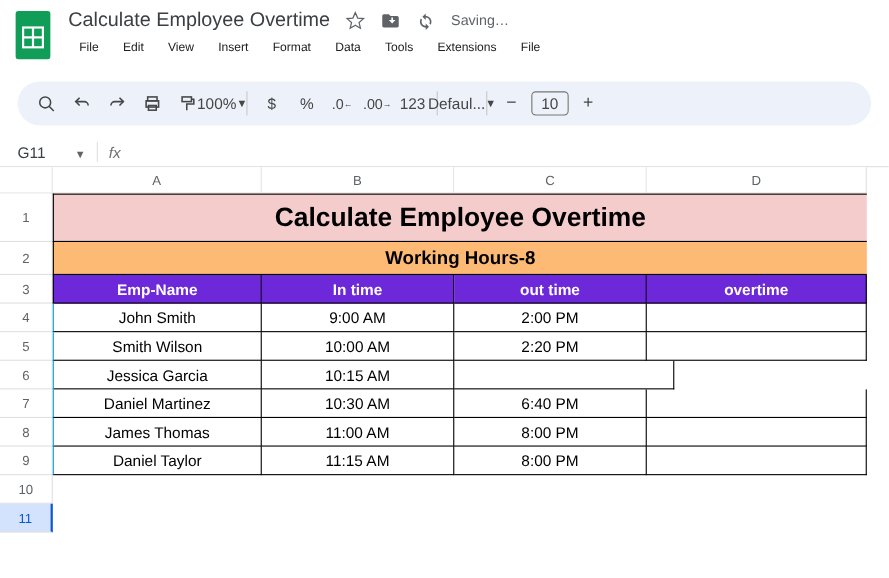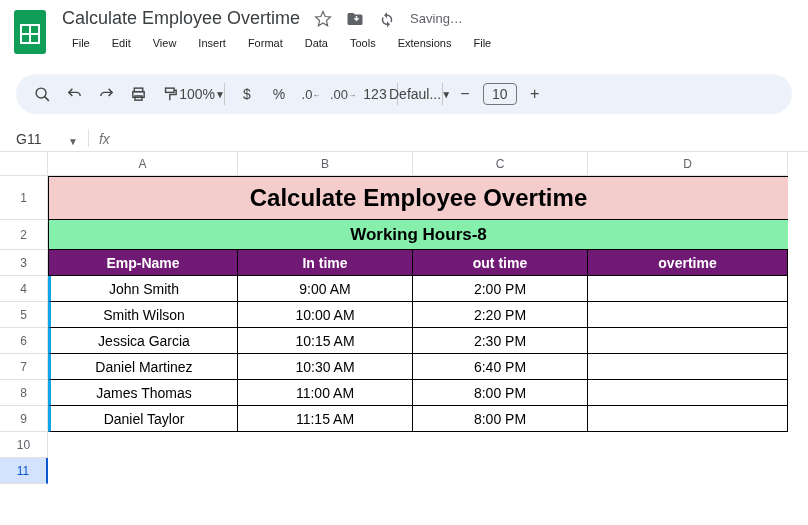--- a/index.html
+++ b/index.html
@@ -33,25 +33,25 @@
 .ch.a{width:190px}.ch.b{width:175px}.ch.c{width:175px}.ch.d{width:200px}
 .rh{height:26px;border-right:1px solid #e0e0e0;border-bottom:1px solid #e0e0e0;display:flex;align-items:center;justify-content:center;font-size:12px;color:#5f6368;width:48px}
 .rh.big{height:44px}.rh.med{height:30px}
 .rh.sel{background:#d3e3fd;color:#0b57d0;border-right:2px solid #0b57d0}
 .cells{flex:1}
 .data-row{display:flex}
 .cell{border-right:1px solid #000;border-bottom:1px solid #000;display:flex;align-items:center;justify-content:center;font-size:14px;color:#000;height:26px}
 .cell.a{width:190px}.cell.b{width:175px}.cell.c{width:175px}.cell.d{width:200px}
 .r1 .cell{height:44px;background:#f4cccc;font-size:24px;font-weight:700;border-right:none}
 .r1 .merge{width:740px;border-top:1px solid #000;border-left:1px solid #000}
-.r2 .cell{height:30px;background:#86efac;font-size:17px;font-weight:700;border-right:none}
+.r2 .cell{height:30px;background:#fdba74;font-size:17px;font-weight:700;border-right:none}
 .r2 .merge{width:740px;border-left:1px solid #000}
-.r3 .cell{background:#701a75;color:#fff;font-weight:700;font-size:14px;height:26px}
+.r3 .cell{background:#6d28d9;color:#fff;font-weight:700;font-size:14px;height:26px}
 .r3 .cell.a{border-left:1px solid #000}
-.dr .cell.a{border-left:3px solid #0ea5e9}
+.dr .cell.a{border-left:1px solid #0ea5e9}
 </style>
 </head>
 <body>
 
 <div class="hdr">
   <div class="logo">
     <svg viewBox="0 0 32 44">
         <rect width="32" height="44" rx="3" fill="#0f9d58"></rect>
         <rect x="7" y="15" width="18" height="18" fill="none" stroke="#fff" stroke-width="2"></rect>
         <line x1="16" y1="15" x2="16" y2="33" stroke="#fff" stroke-width="2"></line>
@@ -193,21 +193,20 @@
         </div>
         <div class="data-row dr">
           <div class="cell a">Smith Wilson</div>
           <div class="cell b">10:00 AM</div>
           <div class="cell c">2:20 PM</div>
           <div class="cell d"></div>
         </div>
         <div class="data-row dr">
           <div class="cell a">Jessica Garcia</div>
           <div class="cell b">10:15 AM</div>
-          <div class="cell c">2:30 PM</div>
           <div class="cell d"></div>
         </div>
         <div class="data-row dr">
           <div class="cell a">Daniel Martinez</div>
           <div class="cell b">10:30 AM</div>
           <div class="cell c">6:40 PM</div>
           <div class="cell d"></div>
         </div>
         <div class="data-row dr">
           <div class="cell a">James Thomas</div>

